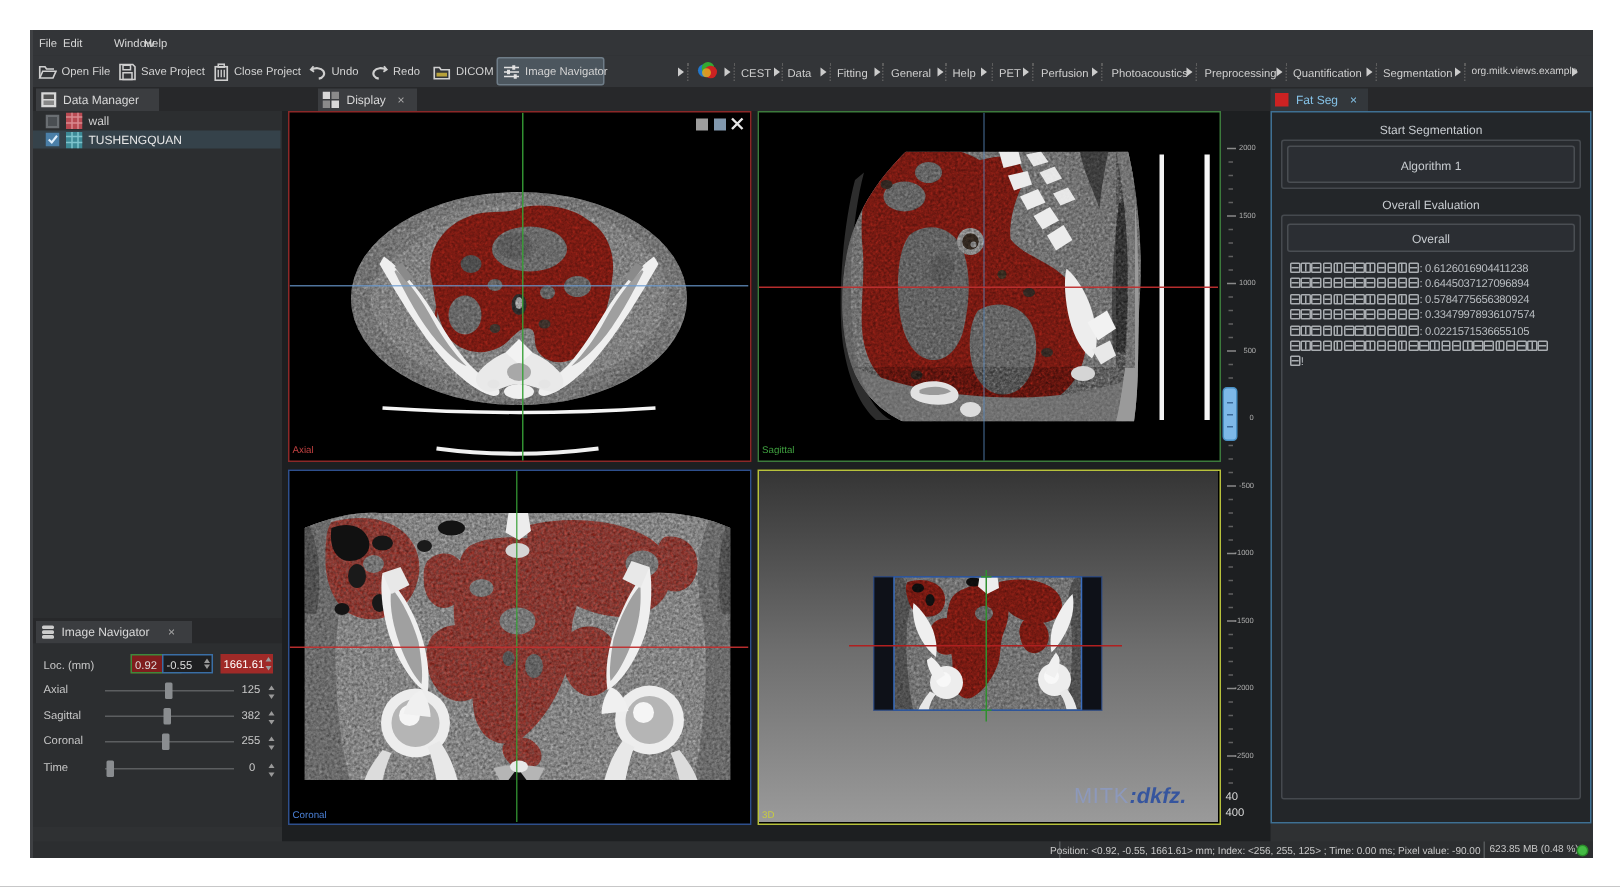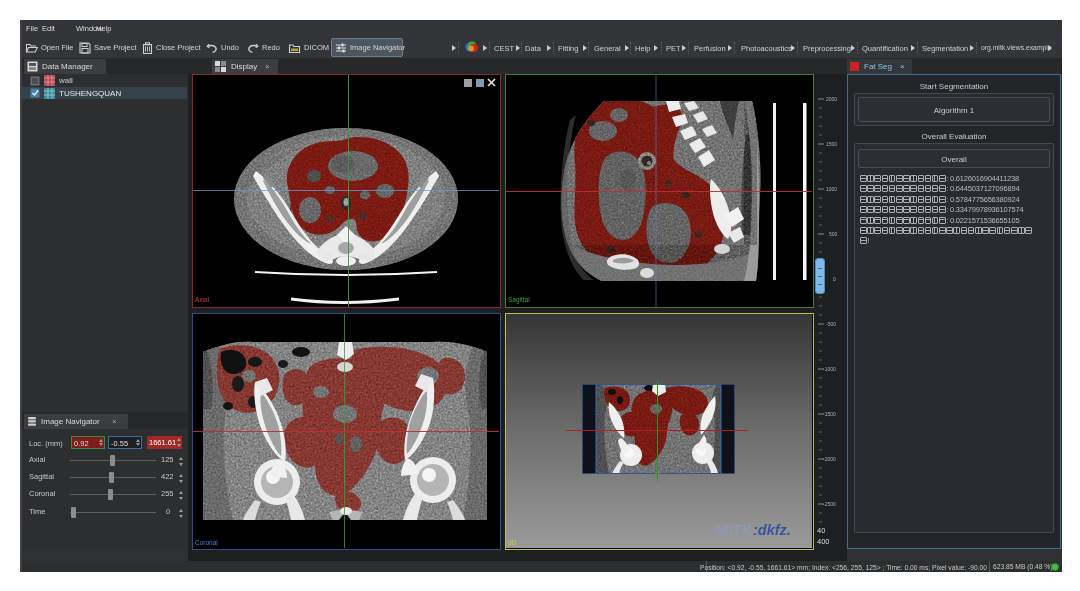--- a/index.html
+++ b/index.html
@@ -185,21 +185,21 @@
         <rect x="1" y="1" width="8" height="2.4" rx="1" fill="#cccccc"></rect>
         <rect x="1" y="4.2" width="8" height="2.4" rx="1" fill="#cccccc"></rect>
         <rect x="1" y="7.4" width="8" height="2.4" rx="1" fill="#cccccc"></rect>
       </svg>
     <span style="left:17px; top:3px;">Image Navigator</span>
     <span style="left:88px; top:3px; color:#aaa;">×</span>
   </div>
 
   <div id="nav" style="left:0; top:409px; width:168px; height:122px; background:#2c2e30; font-size:7.5px; color:#c8c8c8;">
     <span style="left:9px; top:10px;">Loc. (mm)</span>
-    <div style="left:51px; top:7px; width:34px; height:13px; background:#7f1d1d; border:1.5px solid #3c8a3c;">
+    <div style="left:67px; top:7px; width:34px; height:13px; background:#7f1d1d; border:1.5px solid #3c8a3c;">
         <span style="position:absolute;left:2px;top:1.5px;color:#ddd;">0.92</span>
         <div style="position:absolute;right:1px;top:2px;" class="spup"></div>
         <div style="position:absolute;right:1px;bottom:2px;" class="spdn"></div>
       </div>
     <div style="left:88px; top:7px; width:34px; height:13px; background:#1e1f21; border:1.5px solid #3a6ea5;">
         <span style="position:absolute;left:2px;top:1.5px;color:#ddd;">-0.55</span>
         <div style="position:absolute;right:1px;top:2px;" class="spup"></div>
         <div style="position:absolute;right:1px;bottom:2px;" class="spdn"></div>
       </div>
     <div style="left:127px; top:7px; width:35px; height:13px; background:#a02a28;">
@@ -211,21 +211,21 @@
     <span style="left:9px; top:26px;">Axial</span>
     <div style="left:50px; top:31px; width:86px; height:1px; background:#5c5e60;"></div>
     <div style="left:90px; top:26px; width:5px; height:11px; background:#8a8d90; border-radius:1px;"></div>
     <span style="left:141px; top:26px;">125</span>
     <div class="spup" style="left:159px; top:28px;"></div>
       <div class="spdn" style="left:159px; top:34px;"></div>
 
     <span style="left:9px; top:43px;">Sagittal</span>
     <div style="left:50px; top:48px; width:86px; height:1px; background:#5c5e60;"></div>
     <div style="left:89px; top:43px; width:5px; height:11px; background:#8a8d90; border-radius:1px;"></div>
-    <span style="left:141px; top:43px;">422</span>
+    <span style="left:141px; top:43px;">382</span>
     <div class="spup" style="left:159px; top:45px;"></div>
       <div class="spdn" style="left:159px; top:51px;"></div>
 
     <span style="left:9px; top:60px;">Coronal</span>
     <div style="left:50px; top:65px; width:86px; height:1px; background:#5c5e60;"></div>
     <div style="left:88px; top:60px; width:5px; height:11px; background:#8a8d90; border-radius:1px;"></div>
     <span style="left:141px; top:60px;">255</span>
     <div class="spup" style="left:159px; top:62px;"></div>
       <div class="spdn" style="left:159px; top:68px;"></div>
 

